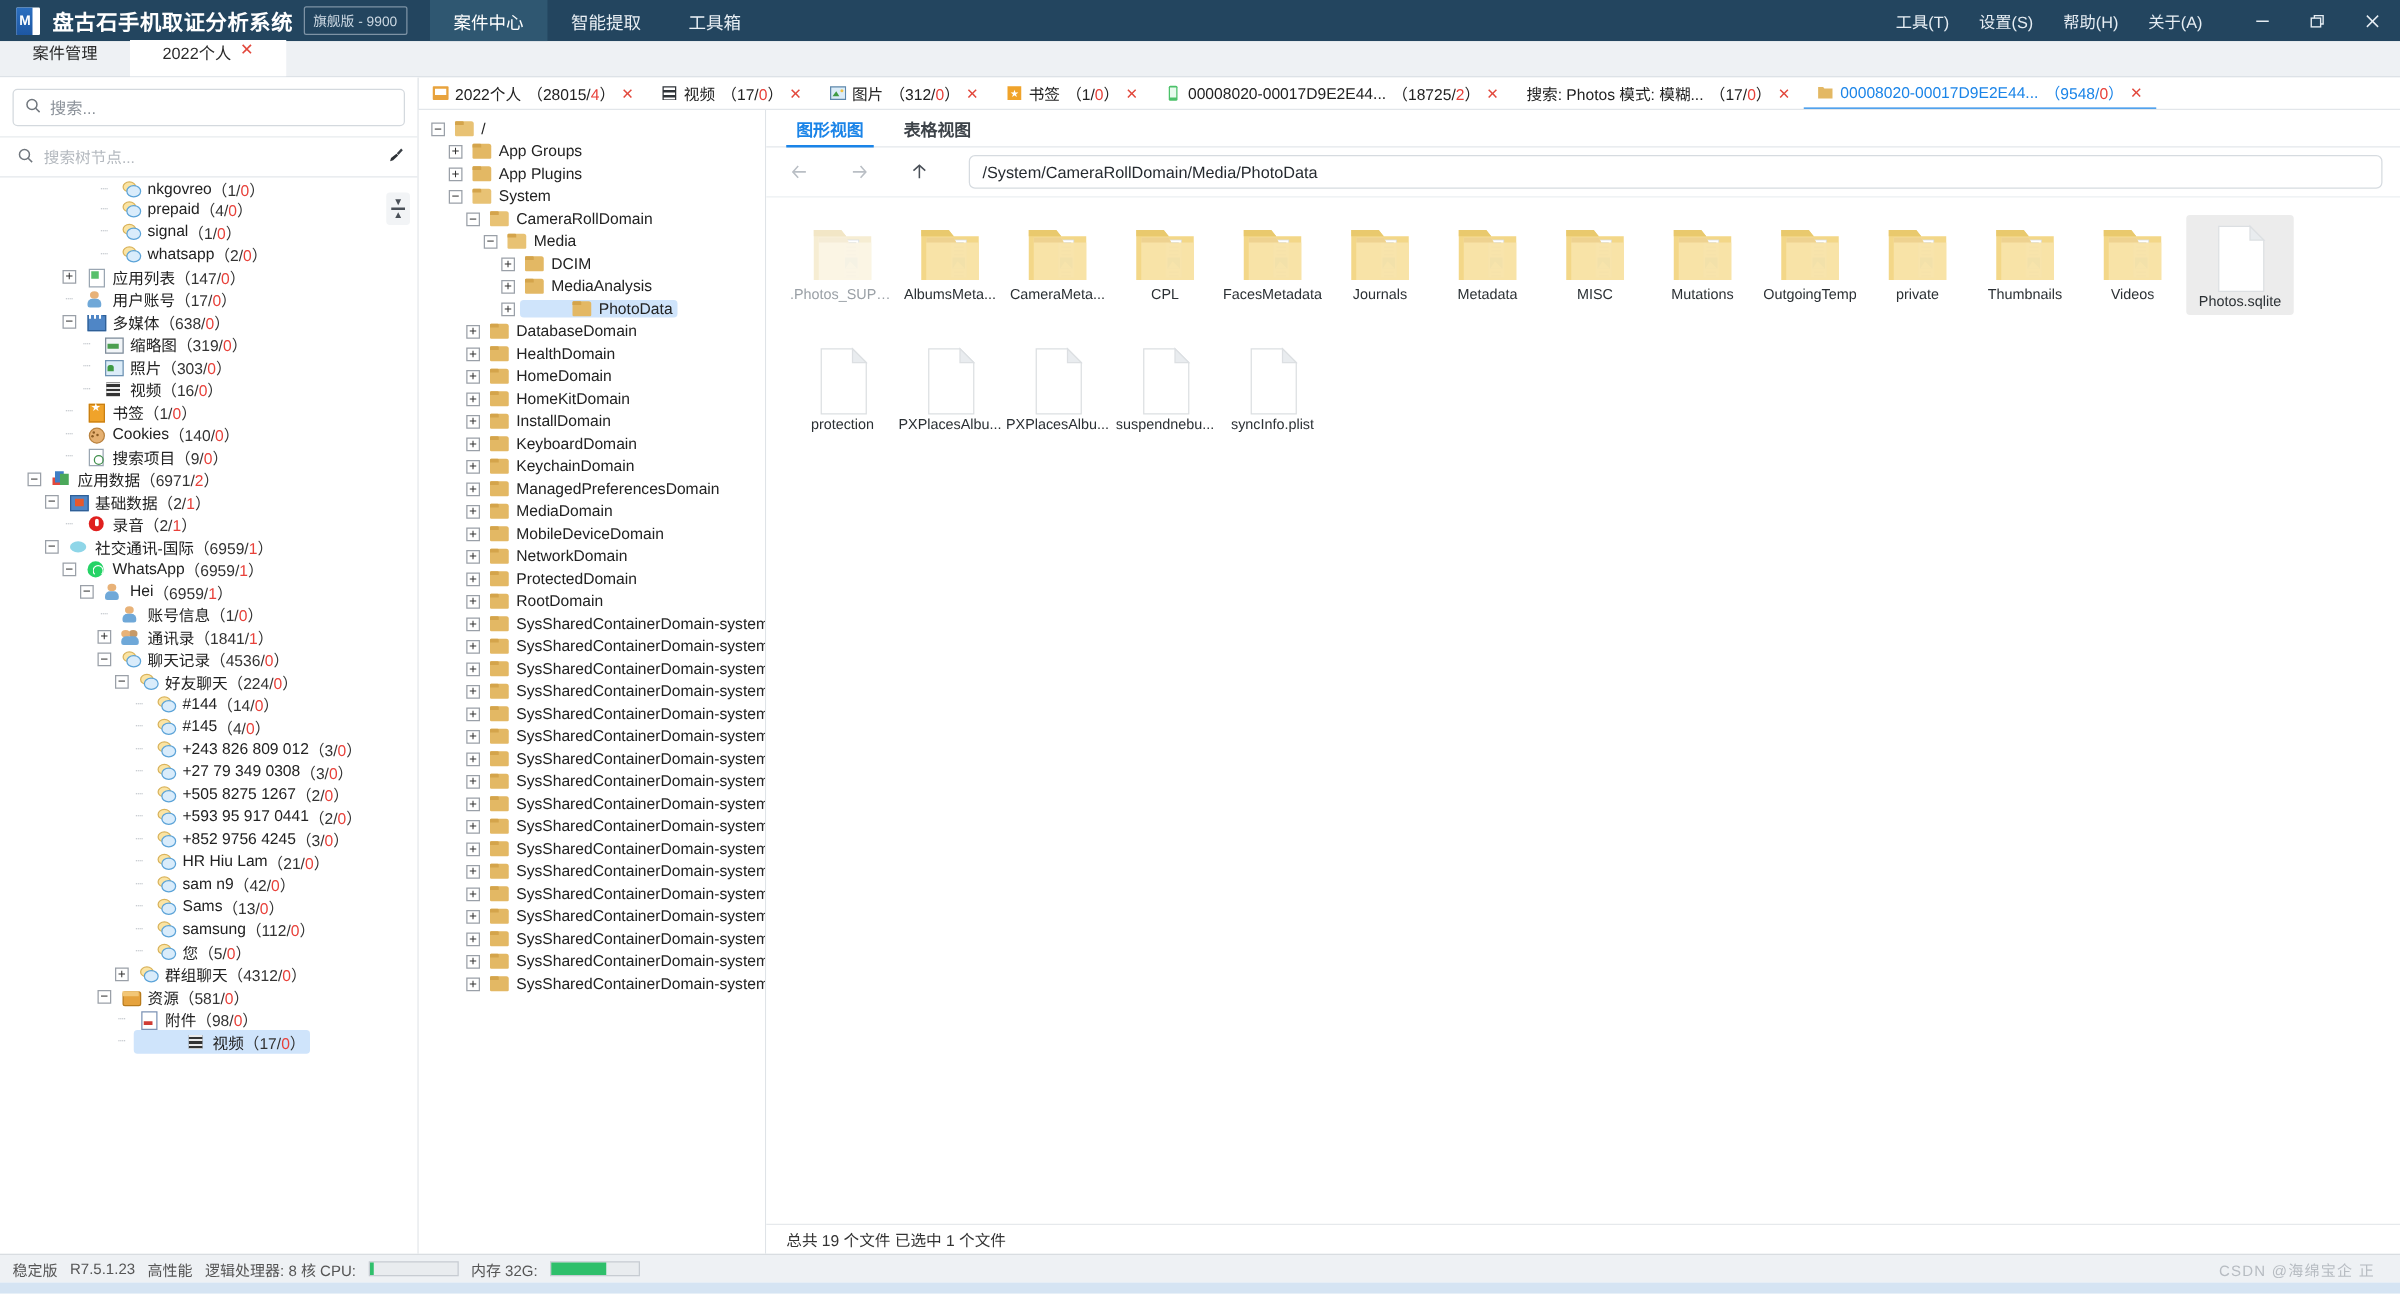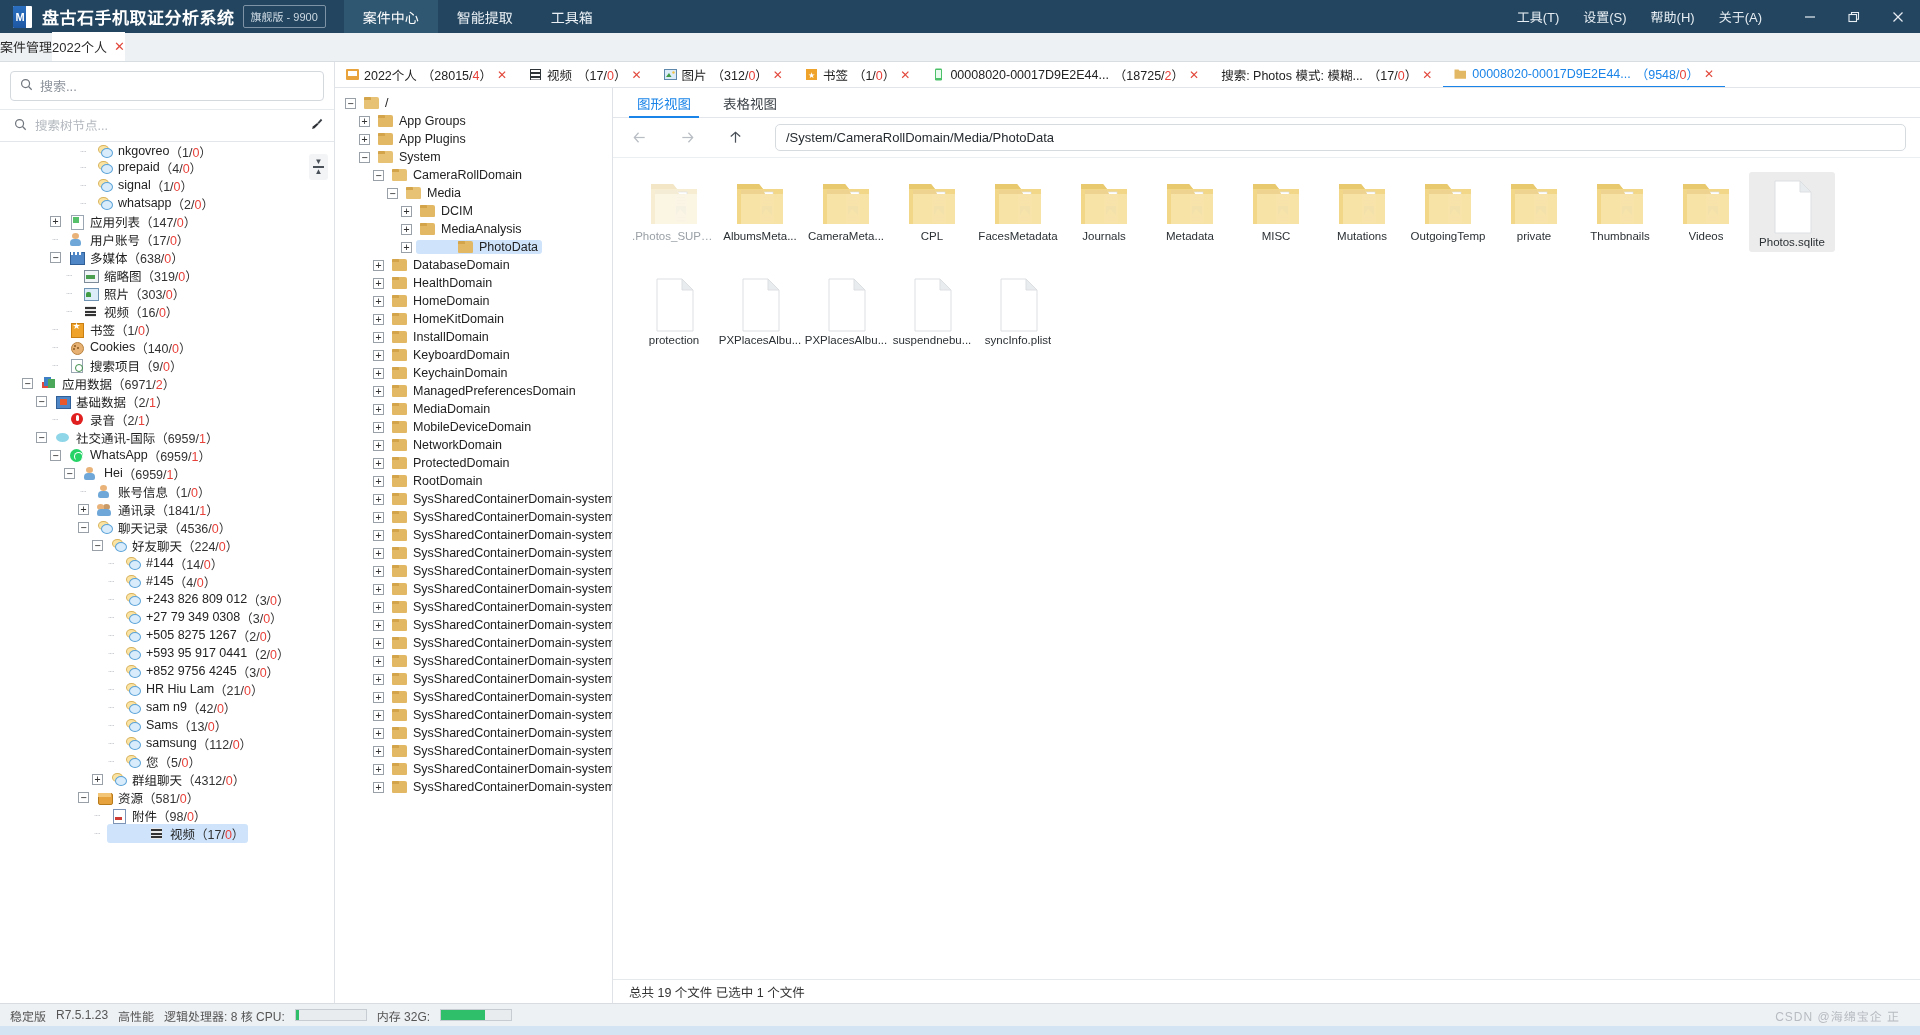--- a/index.html
+++ b/index.html
@@ -59,21 +59,21 @@
     color: #e6edf3; cursor: default;
   }
   .winbtn svg { display: block; }
 
   
   .casebar {
     height: 29px; background: #eef1f4; display: flex; align-items: flex-end; flex: none;
     border-bottom: 1px solid #d8dde2;
   }
   .casetab {
-    height: 29px; display: flex; align-items: center; padding: 0 0; font-size: 13px;
+    height: 29px; display: flex; align-items: flex-start; padding: 0 26px; font-size: 13px;
     color: #2b2b2b; gap: 7px; white-space: nowrap; cursor: default; margin-top: 20px;
   }
   .casetab.active { background: #ffffff; }
   .casetab .x { color: #e2483c; font-size: 13px; font-weight: bold; }
 
   
   .body { flex: 1; display: flex; min-height: 0; background: #ffffff; }
 
   
   .left {
@@ -206,21 +206,21 @@
   .folder-ic::after {
     content:""; position:absolute; left:0; top:0; width:7px; height:2.5px;
     background:#d4a44b; border-radius:1px 1px 0 0;
   }
   .folder-ic.open::before { background:#e8c274; }
 
   
   .right { flex: 1; display: flex; flex-direction: column; min-width: 0; background: #fff; }
   .viewtabs {
     height: 30px; display: flex; align-items: stretch; border-bottom: 1px solid #e3e7eb;
-    padding-left: 8px; flex: none;
+    padding-left: 8px; flex: none; font-weight: bold;
   }
   .vtab {
     padding: 0 16px; display: flex; align-items: center; font-size: 13.5px;
     color: #3d4349; cursor: default; position: relative;
   }
   .vtab.active { color: #1a84e8; }
   .vtab.active::after {
     content: ""; position: absolute; left: 8px; right: 8px; bottom: -1px; height: 2.5px; background: #1a84e8;
   }
   .navbar {

